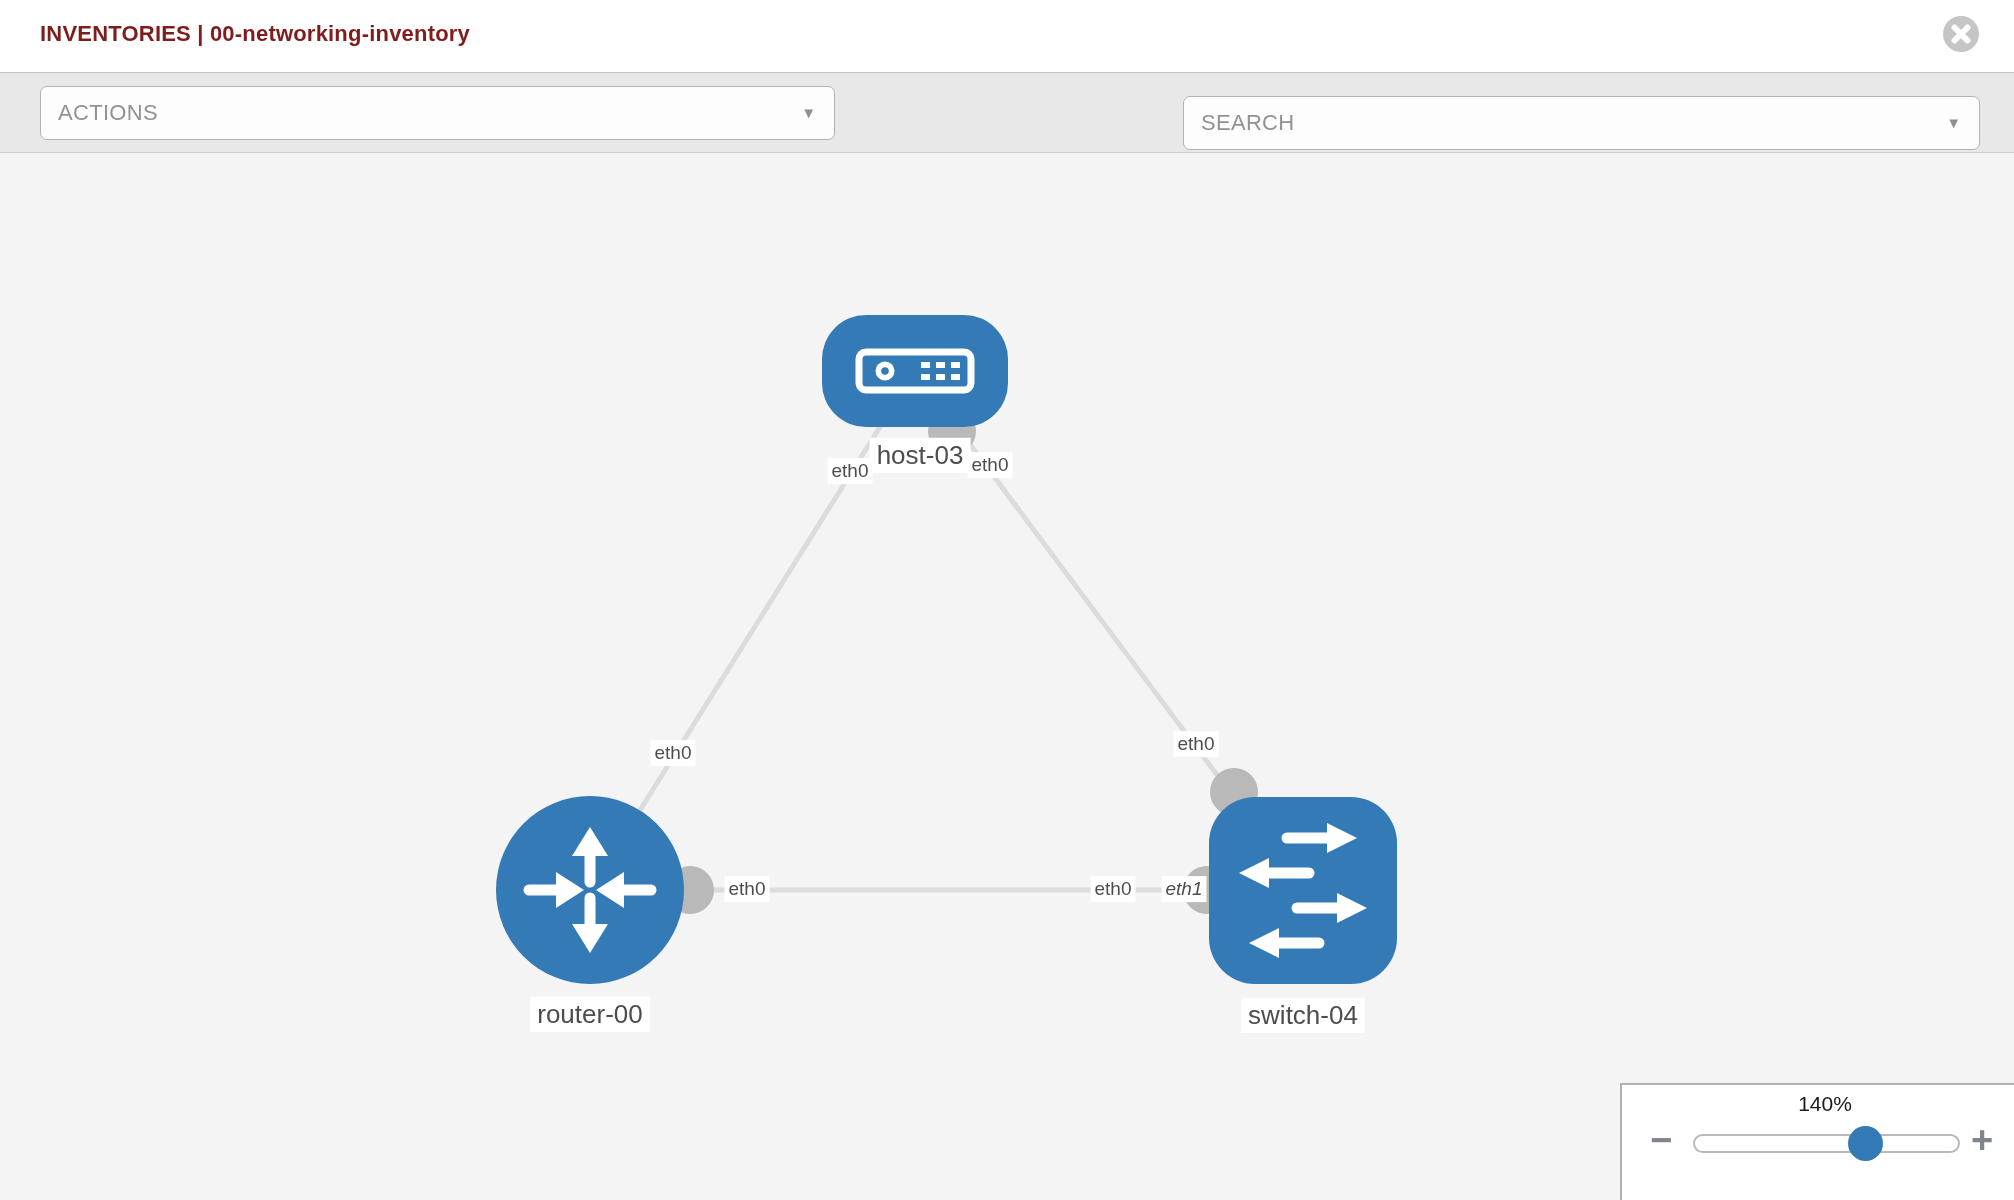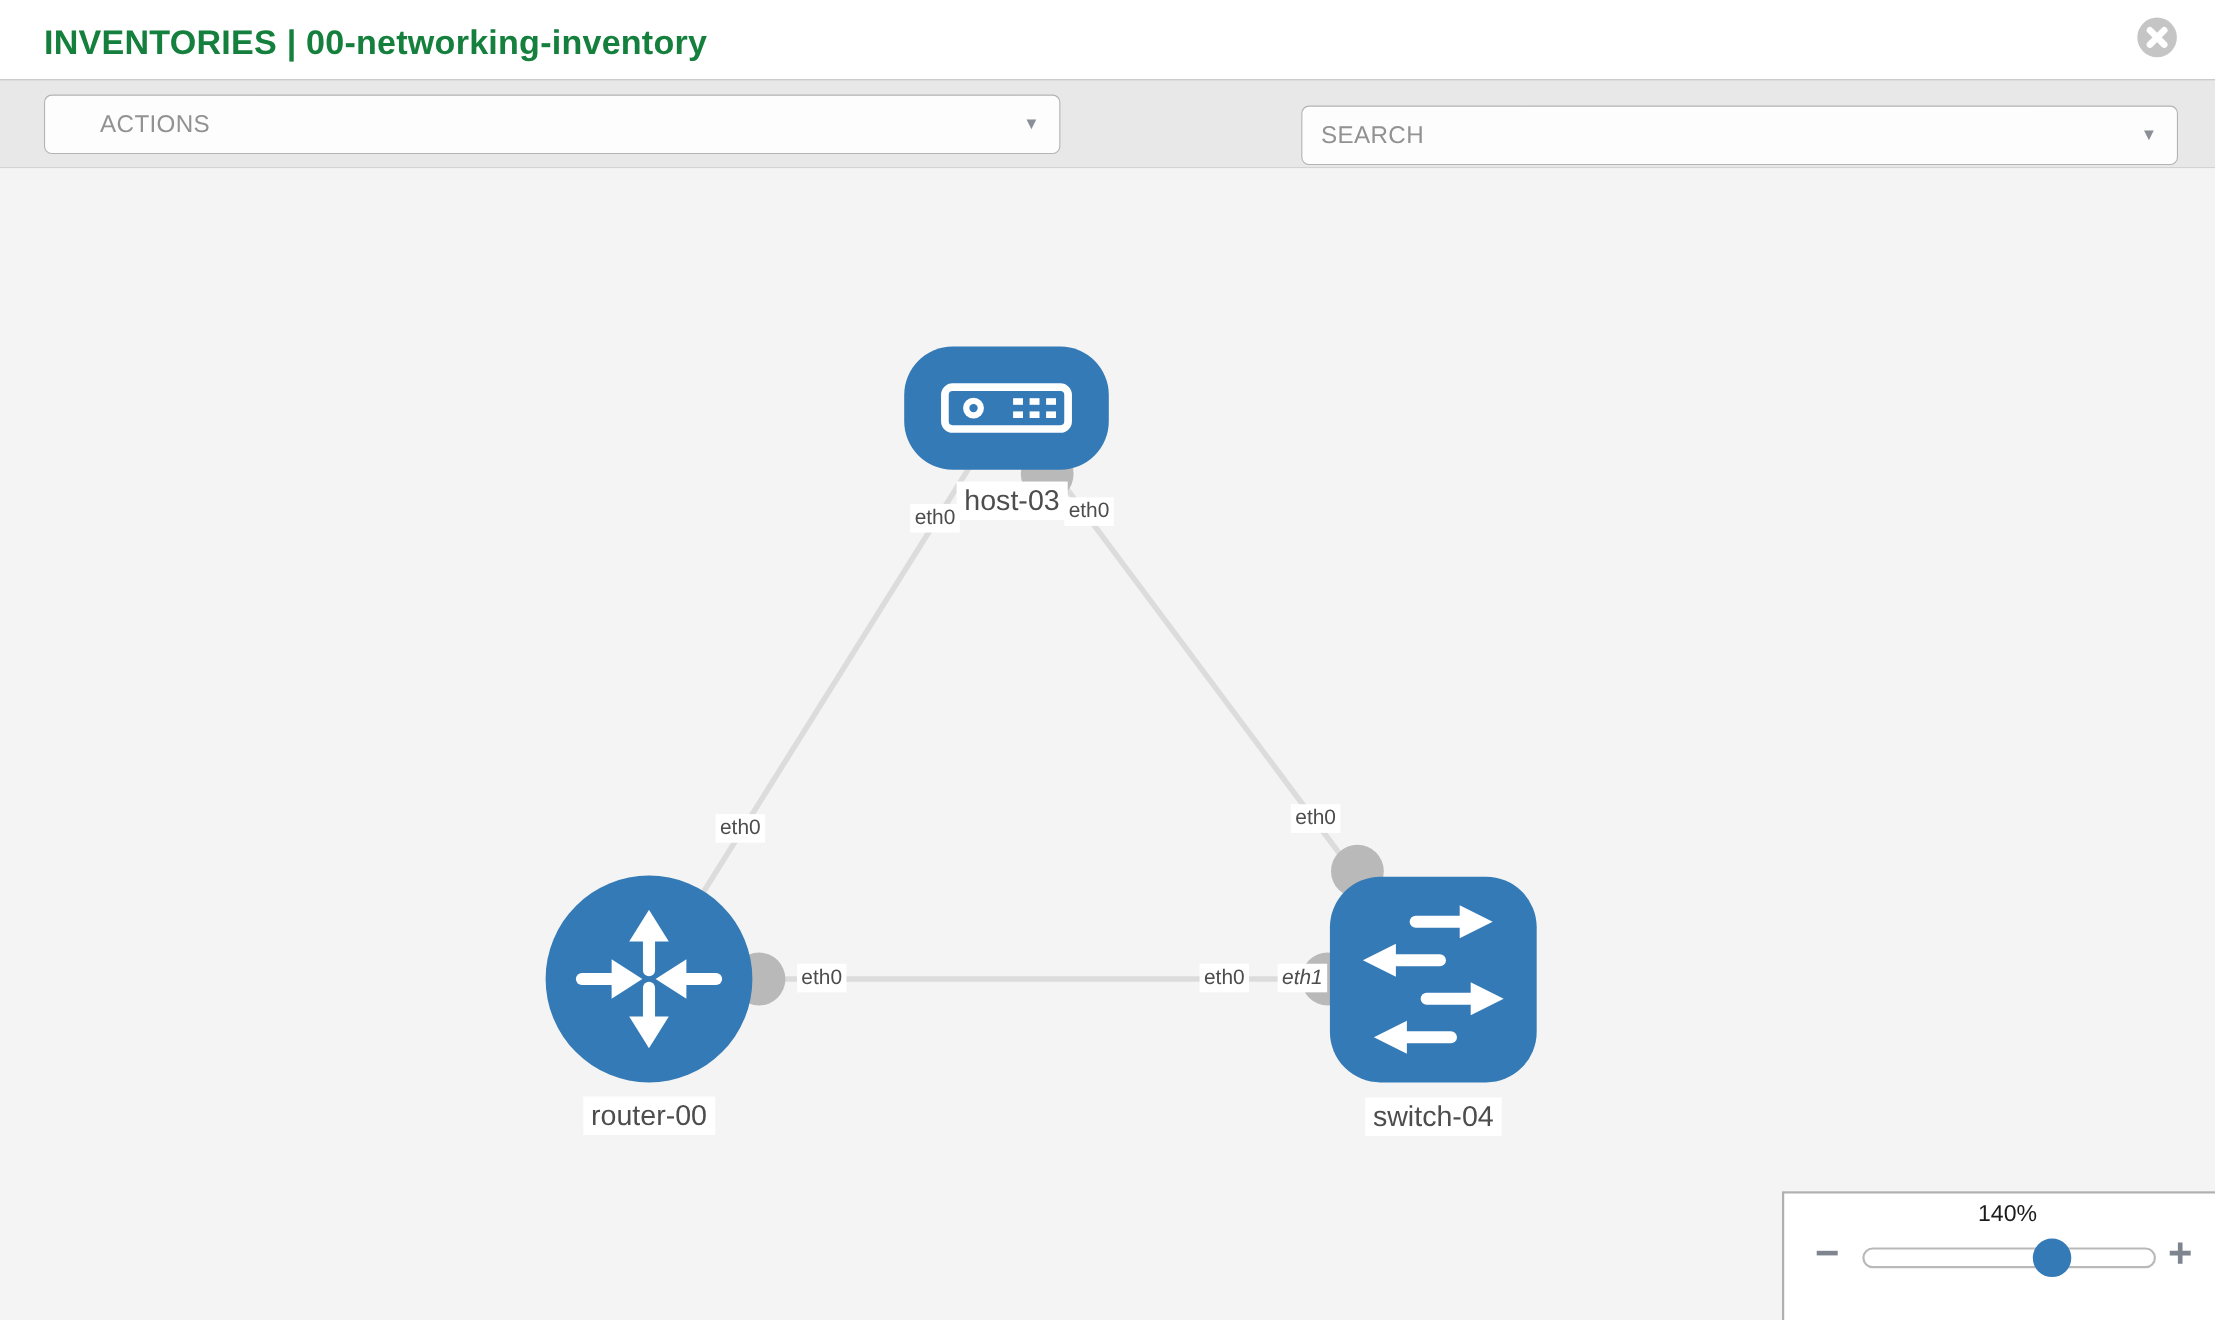--- a/index.html
+++ b/index.html
@@ -3,31 +3,31 @@
 <meta charset="utf-8">
 <style>
   * { margin:0; padding:0; box-sizing:border-box; }
   html,body { width:2014px; height:1200px; overflow:hidden; }
   body { font-family:"Liberation Sans", sans-serif; background:#fff; position:relative; }
 
   .app { position:absolute; inset:0; }
 
   
   .header { position:absolute; left:0; top:0; width:2014px; height:72px; background:#ffffff; }
-  .header-title { position:absolute; left:40px; top:21px; font-size:31px; font-weight:bold; color:#15803d; letter-spacing:.2px; }
+  .header-title { position:absolute; left:40px; top:21px; font-size:22px; font-weight:bold; color:#7f1d1d; letter-spacing:.2px; }
   .close-btn { position:absolute; left:1942px; top:15px; width:38px; height:38px; cursor:pointer; }
 
   
   .toolbar { position:absolute; left:0; top:72px; width:2014px; height:81px; background:#e8e8e8;
              border-top:1px solid #c3c3c3; border-bottom:1px solid #cecece; }
   .select-box { position:absolute; top:13px; height:54px; background:#fdfdfd; border:1px solid #b3b3b3;
                 border-radius:7px; display:flex; align-items:center; cursor:pointer; }
   .select-box .sel-label { font-size:22px; color:#929292; margin-left:17px; letter-spacing:.3px; }
   .select-caret { position:absolute; right:18px; top:17px; font-size:15px; color:#8a8f98; }
-  .actions-select { left:40px; width:924px;padding-left:33px; }
+  .actions-select { left:40px; width:795px; }
   .search-select { left:1183px; width:797px;margin-top:10px; }
   .tool-icon { position:absolute; top:97px; width:34px; height:34px; cursor:pointer; }
   .tool-icon svg { width:100%; height:100%; fill:#868b94; }
   .wrench { left:1055px; }
   .key { left:1124px; }
 
   
   .canvas { position:absolute; left:0; top:153px; width:2014px; height:1047px; background:#f4f4f4; }
   .graph-svg { position:absolute; left:0; top:0; }
 

